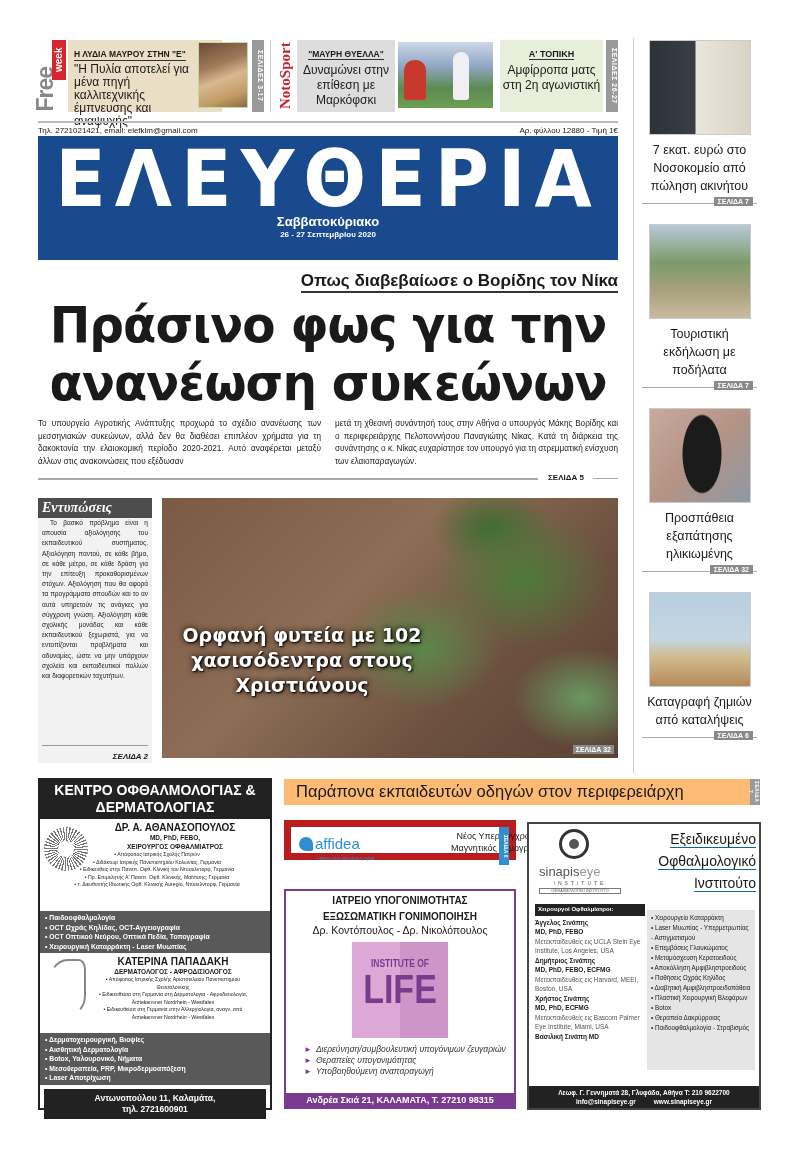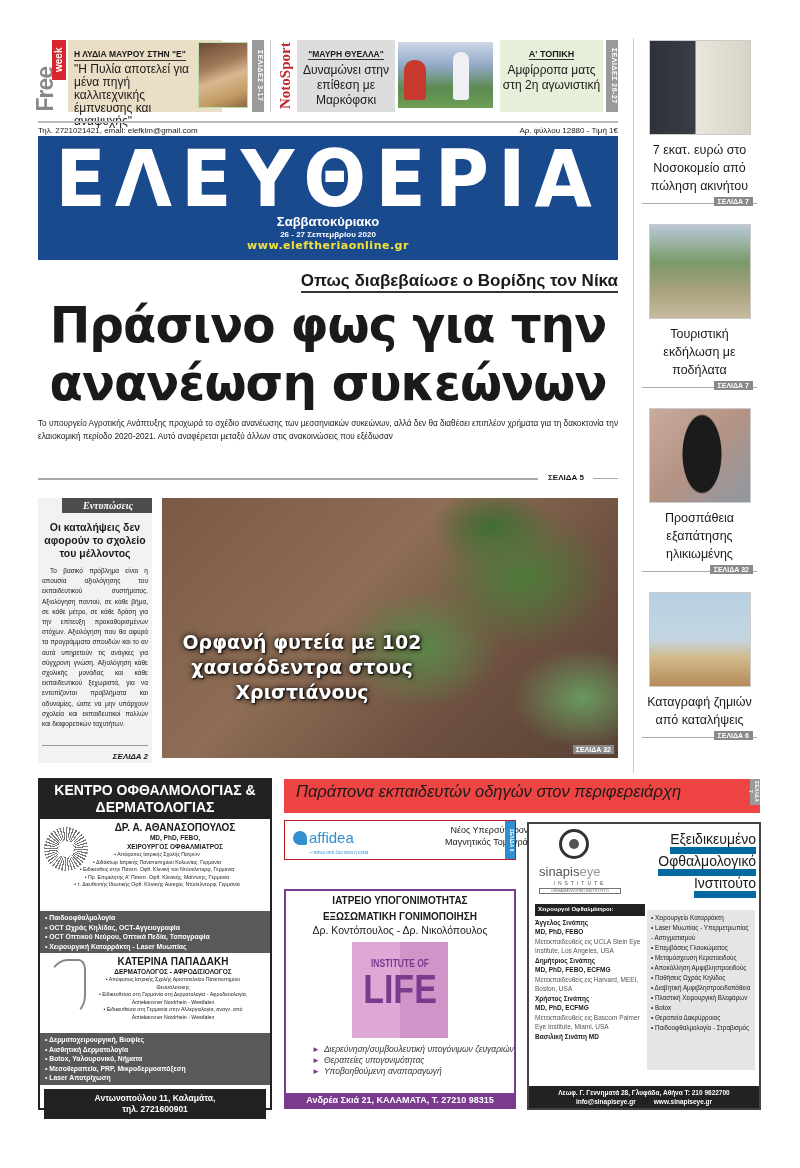--- a/index.html
+++ b/index.html
@@ -50,34 +50,34 @@
   .headline { left: 38px; top: 296px; width: 580px; text-align: center; font-family: "DejaVu Sans", sans-serif; font-weight: bold; font-size: 50px; line-height: 58px; letter-spacing: -1px; transform: scaleX(0.97); }
   .lead-body { left: 38px; top: 418px; width: 580px; font-size: 8.2px; line-height: 12.5px; display: flex; gap: 14px; text-align: justify; }
   .lead-body p { flex: 1; }
   .lead-sep { left: 38px; top: 472px; width: 580px; height: 12px; }
   .lead-sep .line { position: absolute; left: 0; top: 6px; width: 500px; height: 2px; background: #aaa; }
   .lead-sep .page { position: absolute; left: 510px; top: 1px; font-size: 8px; font-weight: bold; }
   .lead-sep .line2 { position: absolute; left: 555px; top: 6px; width: 25px; height: 1px; background: #aaa; }
 
   
   .opinion { left: 38px; top: 498px; width: 114px; height: 265px; background: #f2f2f2; }
-  .opinion .banner { background: #4d4d4d; color: #fff; font-family: "Liberation Serif", serif; font-style: italic; font-weight: bold; font-size: 10px; padding: 2px 21px; margin-left: 24px; }
+  .opinion .banner { background: #4d4d4d; color: #fff; font-family: "Liberation Serif", serif; font-style: italic; font-weight: bold; font-size: 14px; padding: 2px 4px; }
   .opinion .title { text-align: center; font-size: 10.5px; font-weight: bold; line-height: 13px; margin: 8px 3px 6px; }
   .opinion .text { font-size: 6.5px; line-height: 10.2px; padding: 0 4px; text-align: justify; text-indent: 8px; }
   .opinion .foot { position: absolute; bottom: 2px; right: 4px; font-size: 8px; font-weight: bold; font-style: italic; }
   .opinion .footline { position: absolute; bottom: 17px; left: 4px; right: 4px; height: 1px; background: #999; }
 
   
   .main-photo { left: 162px; top: 498px; width: 456px; height: 260px; background:
       radial-gradient(ellipse 90px 70px at 360px 80px, #4e7a3a 0%, rgba(78,122,58,0) 100%),
       radial-gradient(ellipse 80px 60px at 260px 150px, #5a8848 0%, rgba(90,136,72,0) 100%),
       radial-gradient(ellipse 70px 50px at 420px 200px, #6a9860 0%, rgba(106,152,96,0) 100%),
       radial-gradient(ellipse 60px 40px at 330px 30px, #3d6b30 0%, rgba(61,107,48,0) 100%),
       linear-gradient(135deg, #7a5a45 0%, #8d6d55 40%, #6d5040 70%, #5a4234 100%); overflow: hidden; }
-  .main-photo .caption { position: absolute; left: 20px; top: 132px; width: 240px; text-align: center; color: #fff; font-family: "DejaVu Sans", sans-serif; font-weight: bold; font-size: 19px; line-height: 25px; text-shadow: 0 0 6px #000, 1px 1px 2px #000; }
+  .main-photo .caption { position: absolute; left: 20px; top: 125px; width: 240px; text-align: center; color: #fff; font-family: "DejaVu Sans", sans-serif; font-weight: bold; font-size: 19px; line-height: 25px; text-shadow: 0 0 6px #000, 1px 1px 2px #000; }
   .main-photo .page { position: absolute; right: 4px; bottom: 4px; background: #8a8a8a; color: #fff; font-size: 7px; font-weight: bold; padding: 1px 3px; }
 
   
   .rcol-line { left: 633px; top: 38px; width: 1px; height: 735px; background: #ccc; }
   .rstory { left: 642px; width: 115px; text-align: center; }
   .rstory .ph { width: 102px; height: 95px; margin: 0 auto; border: 1px solid #ccc; }
   .rstory .title { font-size: 12.5px; line-height: 18px; margin-top: 6px; }
   .rstory .foot { position: relative; height: 12px; margin-top: 2px; }
   .rstory .foot .ln { position: absolute; left: 0; right: 0; top: 6px; height: 1px; background: #aaa; }
   .rstory .foot .pg { position: absolute; right: 4px; top: 0; background: #8a8a8a; color: #fff; font-size: 7px; font-weight: bold; padding: 1px 4px; }
@@ -93,52 +93,52 @@
   .ad-eye .sunburst { position: absolute; left: 4px; top: 8px; width: 44px; height: 44px; border-radius: 50%; background: repeating-conic-gradient(#777 0deg 4deg, #fff 4deg 9deg); }
   .ad-eye .sunburst::after { content: ""; position: absolute; left: 14px; top: 14px; width: 16px; height: 16px; background: #fff; border-radius: 50%; }
   .ad-eye .dname { text-align: center; font-weight: bold; font-size: 10px; margin-left: 36px; }
   .ad-eye .dsub { text-align: center; font-weight: bold; font-size: 6.5px; line-height: 9px; margin-left: 36px; }
   .ad-eye .dlist { text-align: center; font-size: 5.2px; line-height: 7.5px; }
   .ad-eye .svc { background: #595959; color: #fff; font-size: 6.8px; font-weight: bold; line-height: 9.5px; padding: 2px 5px; }
   .ad-eye .doc2 { position: relative; height: 80px; padding: 3px 18px; }
   .ad-eye .faces { position: absolute; left: 6px; top: 6px; width: 40px; height: 56px; border: 2px solid #888; border-radius: 60% 20% 40% 50%; border-left-color: transparent; border-bottom-color: transparent; }
   .ad-eye .addr { background: #222; color: #fff; text-align: center; font-weight: bold; font-size: 8.5px; line-height: 11px; padding: 4px 0; margin: 4px 4px 0; }
 
-  .banner-yellow { left: 284px; top: 779px; width: 476px; height: 34px; background: #ef4444; font-style: italic; }
+  .banner-yellow { left: 284px; top: 779px; width: 476px; height: 26px; background: #fdba74; }
   .banner-yellow span { position: absolute; left: 12px; top: 3px; font-size: 16.5px; color: #1a1a1a; }
   .vlabel3 { left: 750px; top: 779px; width: 10px; height: 26px; font-size: 5px; }
 
-  .ad-affidea { left: 284px; top: 820px; width: 232px; height: 40px; border: 1px solid #b91c1c; background: #fff; }
+  .ad-affidea { left: 284px; top: 820px; width: 232px; height: 40px; border: 7px solid #b91c1c; background: #fff; }
   .ad-affidea .logo-mark { position: absolute; left: 8px; top: 10px; width: 14px; height: 14px; background: #2f8fd1; border-radius: 8px 8px 2px 8px; }
   .ad-affidea .brand { position: absolute; left: 24px; top: 8px; font-size: 15px; color: #2f8fd1; }
   .ad-affidea .tag { position: absolute; left: 24px; top: 29px; font-size: 4.5px; color: #2f8fd1; }
   .ad-affidea .txt { position: absolute; left: 112px; top: 3px; width: 106px; text-align: center; font-size: 9px; line-height: 12px; margin-left: 44px; }
   .ad-affidea .side { position: absolute; right: 0; top: 0; width: 10px; height: 38px; background: #2f8fd1; color: #fff; writing-mode: vertical-rl; font-size: 5px; font-weight: bold; text-align: center; }
 
   .ad-life { left: 284px; top: 889px; width: 232px; height: 220px; border: 2px solid #7a3b8f; background: #fff; text-align: center; }
   .ad-life .h1 { font-size: 10px; font-weight: bold; line-height: 12px; margin-top: 4px; }
   .ad-life .h2 { font-size: 10.5px; margin-top: 1px; }
   .ad-life .logo { width: 96px; height: 96px; margin: 6px auto 0; background: #dda8d6; position: relative; }
   .ad-life .logo::before { content: ""; position: absolute; left: 48px; top: 0; width: 48px; height: 96px; background: #cf95c8; }
   .ad-life .logo .inst { position: relative; color: #7a3b8f; font-size: 10px; font-weight: bold; padding-top: 16px; font-family: "Liberation Sans", sans-serif; transform: scaleX(.85); }
   .ad-life .logo .life { position: relative; color: #7a3b8f; font-size: 40px; font-weight: bold; line-height: 40px; transform: scaleX(.85); }
-  .ad-life ul { list-style: none; text-align: left; margin: 6px 0 0 26px; }
+  .ad-life ul { list-style: none; text-align: left; margin: 6px 0 0 18px; }
   .ad-life li { font-size: 8.5px; font-style: italic; line-height: 11px; color: #333; }
   .ad-life li .arr { color: #7a3b8f; font-style: normal; margin-right: 4px; font-size: 8px; }
   .ad-life .addr { position: absolute; left: 0; right: 0; bottom: 0; background: #7a3b8f; color: #fff; font-weight: bold; font-size: 9px; padding: 2px 0; }
 
   .ad-sinapis { left: 527px; top: 822px; width: 234px; height: 288px; border: 2px solid #444; background: #fff; }
   .ad-sinapis .eyelogo { position: absolute; left: 30px; top: 5px; width: 30px; height: 30px; border-radius: 50%; border: 3px solid #333; }
   .ad-sinapis .eyelogo::after { content: ""; position: absolute; left: 7px; top: 7px; width: 10px; height: 10px; border-radius: 50%; background: #555; }
   .ad-sinapis .brand { position: absolute; left: 10px; top: 40px; width: 82px; font-size: 13px; color: #555; }
   .ad-sinapis .brand b { color: #999; font-weight: normal; }
   .ad-sinapis .inst { position: absolute; left: 10px; top: 56px; width: 82px; text-align: center; font-size: 5px; letter-spacing: 3px; color: #555; }
   .ad-sinapis .inst2 { position: absolute; left: 10px; top: 64px; width: 82px; text-align: center; font-size: 3.8px; border: 1px solid #777; color: #555; }
   .ad-sinapis .title { position: absolute; left: 95px; top: 4px; width: 132px; text-align: right; font-size: 14px; line-height: 22px; }
-  .ad-sinapis .title span { border-bottom: 7px solid #0369a1; }
+  .ad-sinapis .title span { border-bottom: 1px solid #0369a1; }
   .ad-sinapis .left { position: absolute; left: 6px; top: 80px; width: 110px; font-size: 6.5px; line-height: 9.5px; }
   .ad-sinapis .left .hdr { background: #222; color: #fff; font-weight: bold; padding: 1px 3px; font-size: 6px; margin-bottom: 2px; }
   .ad-sinapis .left .nm { font-weight: bold; }
   .ad-sinapis .left .nf { color: #555; }
   .ad-sinapis .right { position: absolute; left: 118px; top: 86px; width: 108px; height: 160px; background: #e5e5e5; font-size: 6.3px; line-height: 10px; padding: 3px 4px; }
   .ad-sinapis .foot { position: absolute; left: 0; right: 0; bottom: 0; background: #222; color: #fff; text-align: center; font-weight: bold; font-size: 6.5px; line-height: 9px; padding: 2px 0; }
 </style>
 </head>
 <body>
 
@@ -168,37 +168,36 @@
 <div class="abs vlabel vlabel2">ΣΕΛΙΔΕΣ 26-27</div>
 
 <div class="abs masthead-top">
   <span>Τηλ. 2721021421, email: elefklm@gmail.com</span>
   <span>Αρ. φύλλου 12880  -  Τιμή 1€</span>
 </div>
 <div class="abs masthead">
   <div class="logo">ΕΛΕΥΘΕΡΙΑ</div>
   <div class="edition">Σαββατοκύριακο</div>
   <div class="date">26 - 27 Σεπτεμβρίου 2020</div>
-  <div class="url">www.eleftheriaonline.gr</div>
 </div>
 
 <div class="abs kicker-main"><span>Οπως διαβεβαίωσε ο Βορίδης τον Νίκα</span></div>
 <div class="abs headline">Πράσινο φως για την ανανέωση συκεώνων</div>
 <div class="abs lead-body">
   <p>Το υπουργείο Αγροτικής Ανάπτυξης προχωρά το σχέδιο ανανέωσης των μεσσηνιακών συκεώνων, αλλά δεν θα διαθέσει επιπλέον χρήματα για τη δακοκτονία την ελαιοκομική περίοδο 2020-2021. Αυτό αναφέρεται μεταξύ άλλων στις ανακοινώσεις που εξέδωσαν</p>
+  <p>μετά τη χθεσινή συνάντησή τους στην Αθήνα ο υπουργός Μάκης Βορίδης και ο περιφερειάρχης Πελοποννήσου Παναγιώτης Νίκας. Κατά τη διάρκεια της συνάντησης ο κ. Νίκας ευχαρίστησε τον υπουργό για τη στρεμματική ενίσχυση των ελαιοπαραγωγών.</p>
 </div>
 <div class="abs lead-sep">
   <div class="line"></div>
   <span class="page">ΣΕΛΙΔΑ 5</span>
   <div class="line2"></div>
 </div>
 
 <div class="abs opinion">
   <div class="banner">Εντυπώσεις</div>
-  <div class="title">Οι καταλήψεις δεν αφορούν το σχολείο του μέλλοντος</div>
   <div class="text">Το βασικό πρόβλημα είναι η απουσία αξιολόγησης του εκπαιδευτικού συστήματος. Αξιολόγηση παντού, σε κάθε βήμα, σε κάθε μέτρο, σε κάθε δράση για την επίτευξη προκαθορισμένων στόχων. Αξιολόγηση που θα αφορά τα προγράμματα σπουδών και το αν αυτά υπηρετούν τις ανάγκες για σύγχρονη γνώση. Αξιολόγηση κάθε σχολικής μονάδας και κάθε εκπαιδευτικού ξεχωριστά, για να εντοπίζονται προβλήματα και αδυναμίες, ώστε να μην υπάρχουν σχολεία και εκπαιδευτικοί πολλών και διαφορετικών ταχυτήτων.</div>
   <div class="footline"></div>
   <div class="foot">ΣΕΛΙΔΑ 2</div>
 </div>
 
 <div class="abs main-photo">
   <div class="caption">Ορφανή φυτεία με 102 χασισόδεντρα στους Χριστιάνους</div>
   <div class="page">ΣΕΛΙΔΑ 32</div>
 </div>
 

